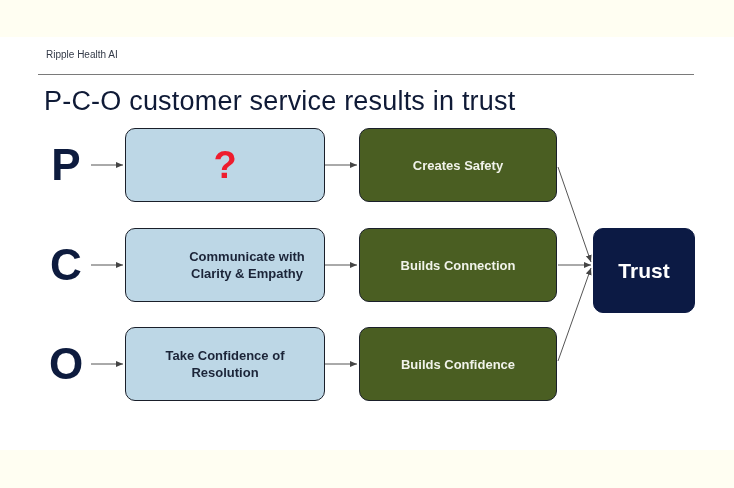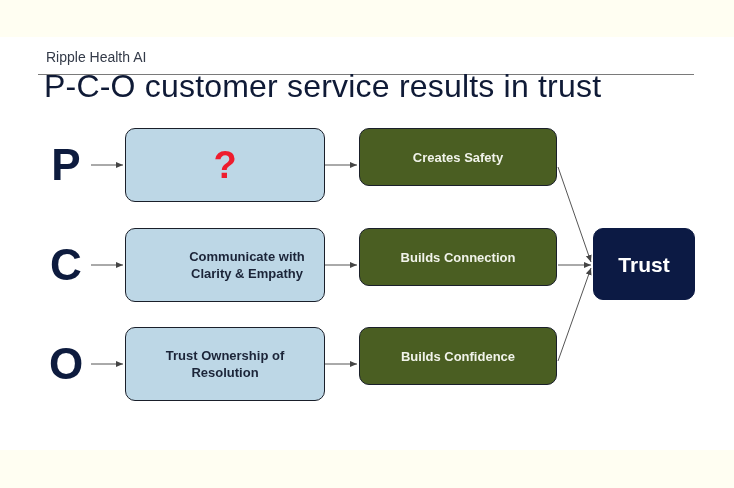--- a/index.html
+++ b/index.html
@@ -1,26 +1,26 @@
 <!DOCTYPE html>
 <html><head>
 <meta charset="utf-8">
 <style>
   html,body{margin:0;padding:0;}
   body{width:734px;height:488px;position:relative;overflow:hidden;background:#ffffff;font-family:"Liberation Sans","DejaVu Sans",sans-serif;}
   .band-top{position:absolute;left:0;top:0;width:734px;height:37px;background:#fffef2;}
   .band-bot{position:absolute;left:0;top:450px;width:734px;height:38px;background:#fffef2;}
-  .brand{position:absolute;left:46px;top:49px;font-size:14px;color:#333a48;}
+  .brand{position:absolute;left:46px;top:49px;font-size:10px;color:#333a48;}
   .rule{position:absolute;left:38px;top:74px;width:656px;height:1px;background:#7a7a7a;}
-  .title{position:absolute;left:44px;top:68px;font-size:32px;color:#0f1a36;letter-spacing:0.2px;white-space:nowrap;}
+  .title{position:absolute;left:44px;top:86px;font-size:27px;color:#0f1a36;letter-spacing:0.2px;white-space:nowrap;}
   .letter{position:absolute;left:46px;width:40px;font-size:44px;font-weight:bold;color:#0d1b3e;text-align:center;line-height:44px;}
   .box{position:absolute;box-sizing:border-box;border:1.5px solid #1a1f2a;border-radius:10px;display:flex;align-items:center;justify-content:center;text-align:center;font-weight:bold;font-size:13px;line-height:17px;}
   .blue{left:125px;width:200px;height:74px;background:#bdd7e6;color:#1b2438;}
-  .green{left:359px;width:198px;height:58px;background:#4a5e22;color:#f1f3ea;}
-  .trust{left:593px;top:228px;width:102px;height:72px;background:#0c1a44;color:#ffffff;font-size:21px;border-color:#0c1a44;}
+  .green{left:359px;width:198px;height:74px;background:#4a5e22;color:#f1f3ea;}
+  .trust{left:593px;top:228px;width:102px;height:85px;background:#0c1a44;color:#ffffff;font-size:21px;border-color:#0c1a44;}
   .qmark{color:#ee1c2e;font-size:38px;font-weight:bold;}
   svg.arrows{position:absolute;left:0;top:0;}
 </style>
 </head>
 <body>
 
 <div class="band-top"></div>
 <div class="band-bot"></div>
 
 <div class="brand">Ripple Health AI</div>
@@ -48,21 +48,21 @@
 <div class="letter" style="top:243px;">C</div>
 <div class="letter" style="top:342px;">O</div>
 
 <div class="box blue" style="top:128px;">
   <span class="qmark">?</span>
 </div>
 <div class="box blue" style="top:228px;">
   <span style="max-width:180px;margin-left:44px;">Communicate with Clarity &amp; Empathy</span>
 </div>
 <div class="box blue" style="top:327px;">
-  <span style="max-width:120px;">Trust Ownership of Resolution</span>
+  <span style="max-width:120px;">Take Confidence of Resolution</span>
 </div>
 
 <div class="box green" style="top:128px;">
   <span>Creates Safety</span>
 </div>
 <div class="box green" style="top:228px;">
   <span>Builds Connection</span>
 </div>
 <div class="box green" style="top:327px;">
   <span>Builds Confidence</span>

